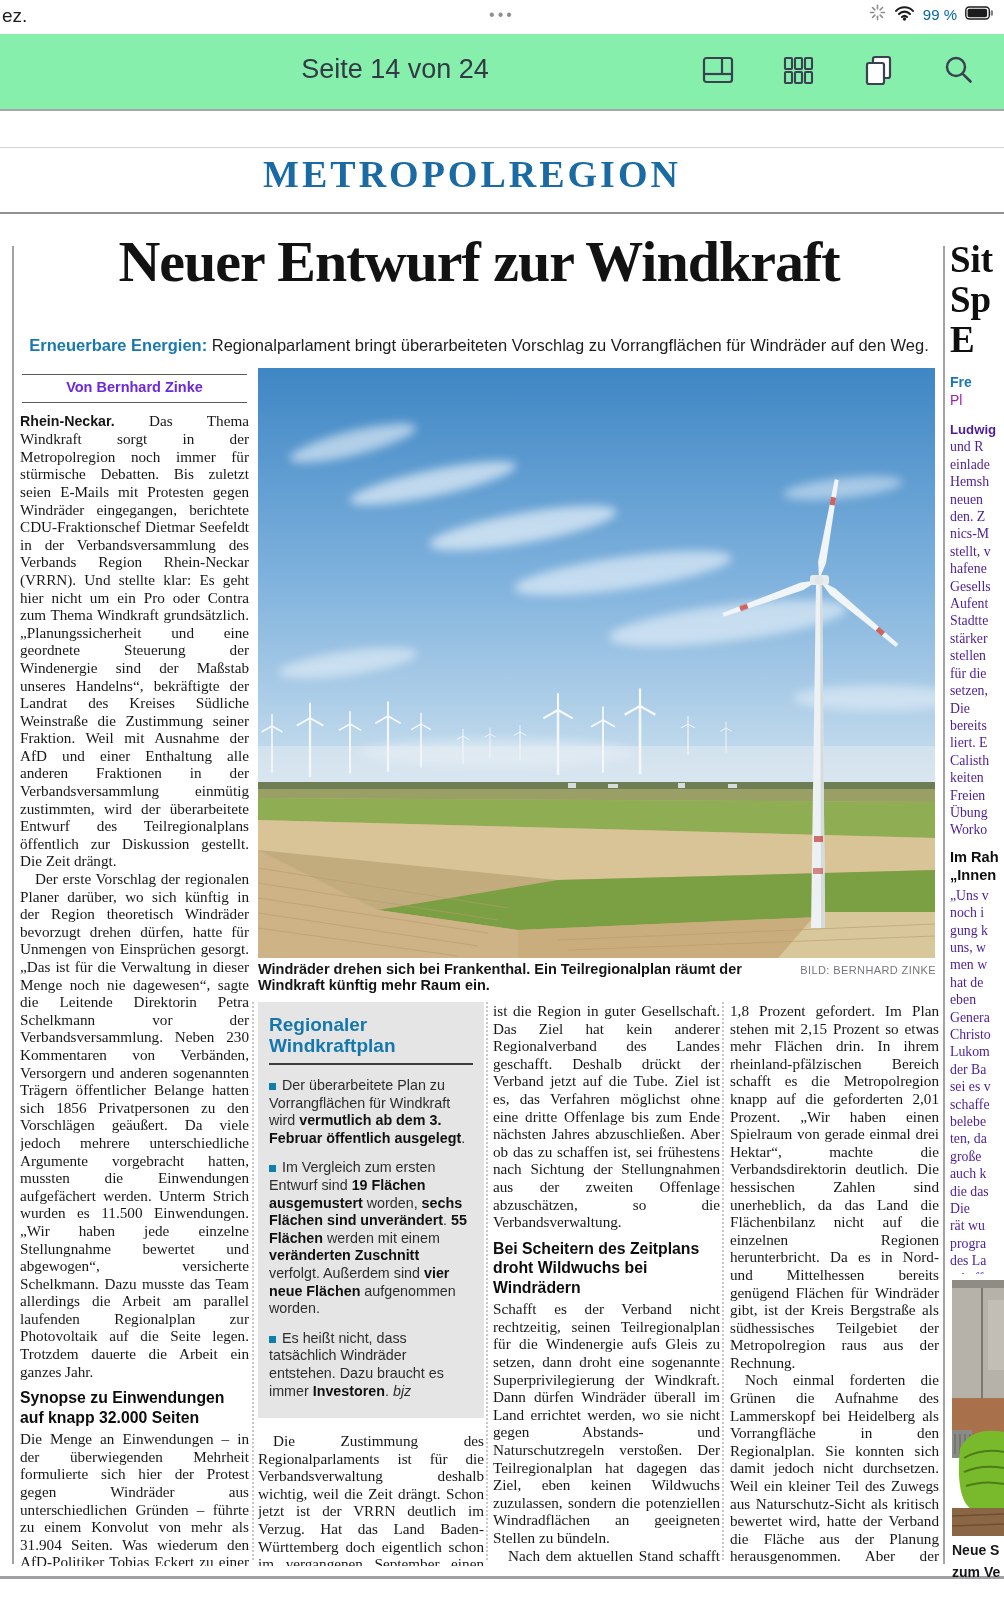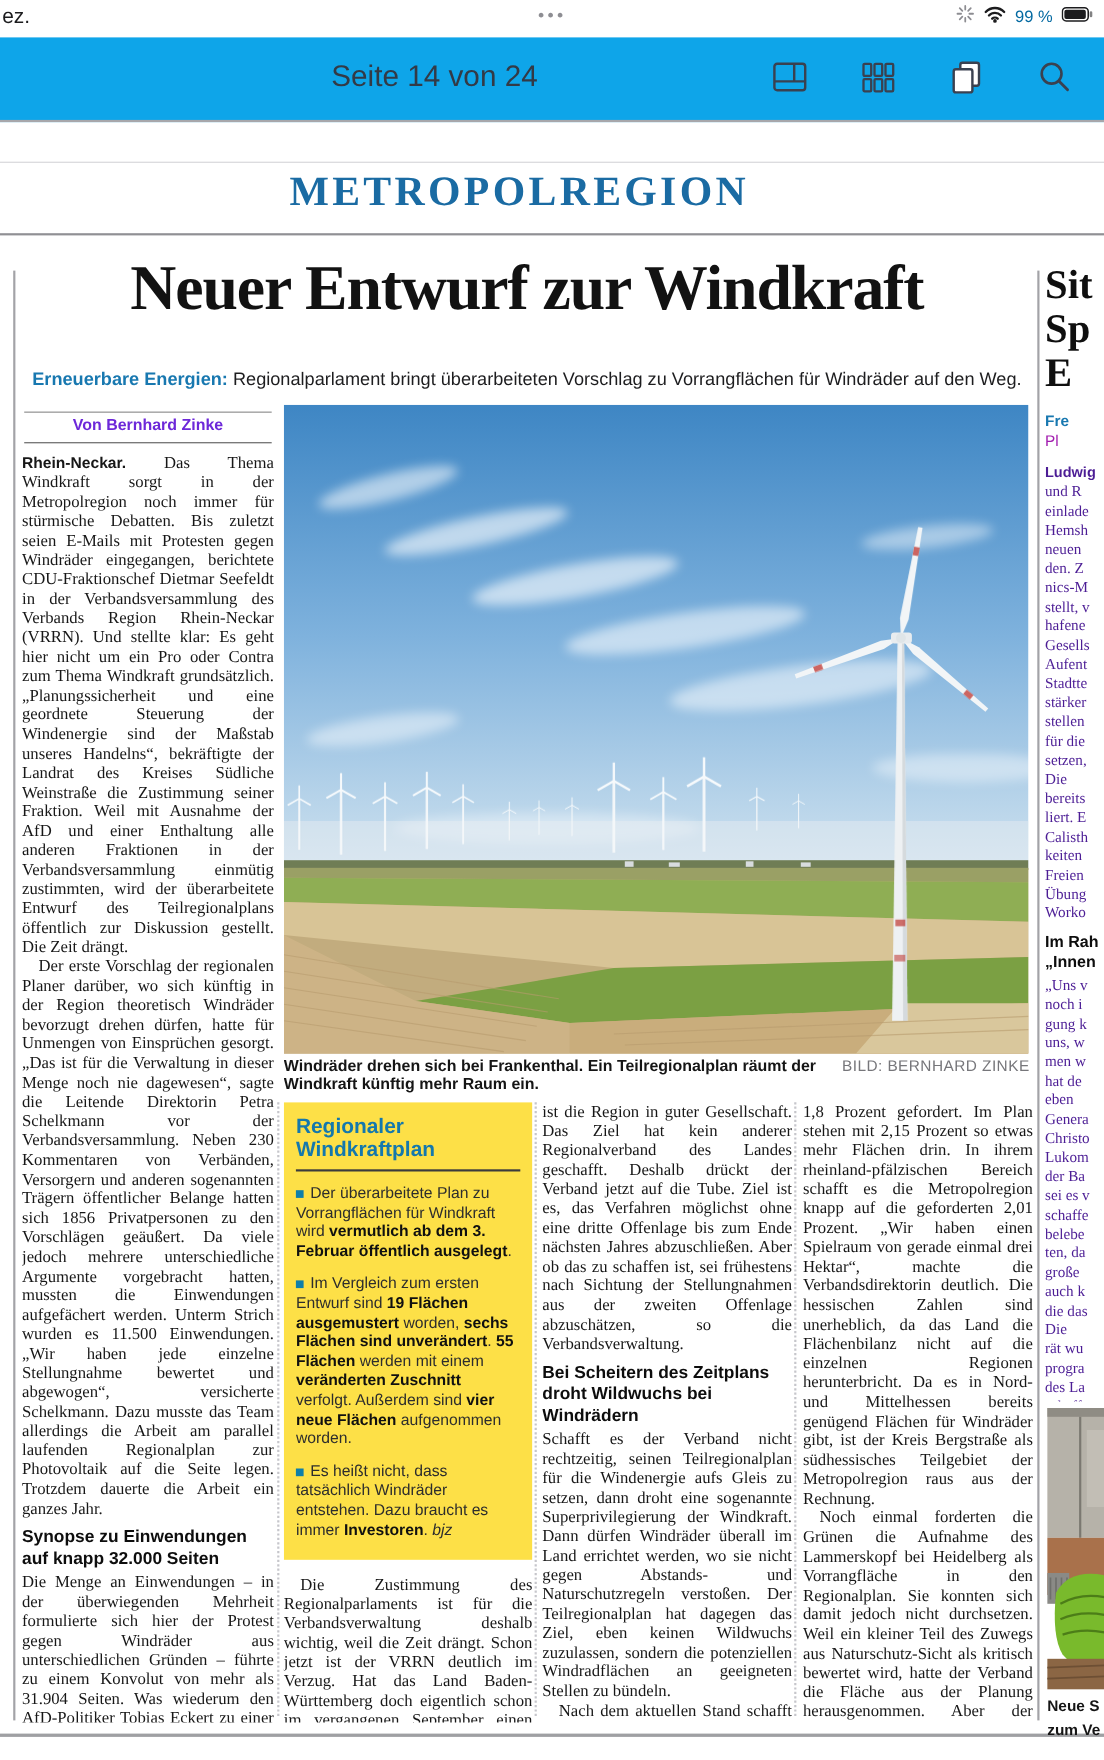--- a/index.html
+++ b/index.html
@@ -8,21 +8,21 @@
 
   
   .statusbar{position:absolute;left:0;top:0;width:100%;height:34px;box-sizing:border-box;}
   .sb-time{position:absolute;left:2px;top:5px;font-size:19px;color:#1c1c1e;}
   .sb-dots{position:absolute;left:50%;transform:translateX(-50%);top:6px;color:#8e8e93;
            font-size:16px;letter-spacing:3px;}
   .sb-right{position:absolute;right:10px;top:4px;display:flex;align-items:center;gap:8px;}
   .sb-batt-label{font-size:15px;color:#0369a1;}
 
   
-  .toolbar{position:absolute;left:0;top:34px;width:100%;height:77px;background:#0ea5e9;
+  .toolbar{position:absolute;left:0;top:34px;width:100%;height:77px;background:#86efac;
            border-bottom:2px solid #a7a7ab;box-sizing:border-box;}
   .tb-title{position:absolute;left:0;top:20px;width:790px;text-align:center;
             font-size:27px;color:#333a46;font-weight:500;}
   .tb-icons{position:absolute;right:28px;top:18px;display:flex;gap:44px;align-items:center;}
   .tb-btn{width:36px;height:36px;display:flex;align-items:center;justify-content:center;cursor:pointer;}
 
   
   .line-pagetop{position:absolute;left:0;top:147px;width:100%;height:1px;background:#d4d4d7;}
   .section-row{position:absolute;left:0;top:152px;width:944px;text-align:center;}
   .section-title{font-family:"Liberation Serif",serif;font-weight:bold;font-size:38px;
@@ -50,34 +50,34 @@
   .byline{font-family:"Liberation Sans",sans-serif;font-size:14.5px;font-weight:bold;text-align:center;
           color:#6d28d9;border-top:1px solid #5a5a5a;border-bottom:1px solid #5a5a5a;
           padding:4px 0 5px;margin:0 2px 9px;}
   .para{margin:0;text-indent:15px;}
   .para.noind{text-indent:0;}
   .leadin{font-family:"Liberation Sans",sans-serif;font-size:14.2px;}
   .colsub{font-family:"Liberation Sans",sans-serif;font-weight:bold;font-size:15.8px;
           line-height:19.5px;margin:8px 0 3px;text-align:left;color:#0d0d0d;}
 
   
-  .infobox{background:#fde047;padding:12px 11px 6px;margin-bottom:14px;text-align:left;
+  .infobox{background:#e5e5e5;padding:12px 11px 6px;margin-bottom:14px;text-align:left;
            font-family:"Liberation Sans",sans-serif;}
   .ib-title{color:#1478ad;font-weight:bold;font-size:19px;line-height:21px;}
   .ib-rule{height:2px;background:#3c3c3c;margin:7px 0 12px;}
   .ib-item{margin:0 0 12px;font-size:14.3px;line-height:17.6px;color:#2d2d2d;}
   .ib-item strong{color:#101010;}
   .sq{display:inline-block;width:7px;height:7px;background:#0e7fa9;margin-right:6px;}
 
   
   .photo{position:absolute;left:258px;top:368px;}
   .caprow{position:absolute;left:258px;top:961px;width:678px;display:flex;
           justify-content:space-between;align-items:baseline;}
   .caption{font-weight:bold;font-size:14.5px;color:#151515;}
-  .credit{font-size:14px;color:#76767a;letter-spacing:.4px;white-space:nowrap;margin-left:8px;}
+  .credit{font-size:11px;color:#76767a;letter-spacing:.4px;white-space:nowrap;margin-left:8px;}
 
   
   #side{position:absolute;left:950px;top:240px;width:54px;height:1034px;overflow:hidden;}
   #side div{white-space:nowrap;overflow:hidden;}
   .side-h{font-family:"Liberation Serif",serif;font-weight:bold;font-size:37px;line-height:40px;
           color:#0f0f0f;margin-bottom:13px;}
   .side-k{font-size:14px;line-height:18px;margin-bottom:12px;}
   .side-k .k1{color:#1878b0;font-weight:bold;}
   .side-k .k2{color:#a21caf;}
   .side-b{font-family:"Liberation Serif",serif;font-size:13.8px;line-height:17.4px;color:#4c1d95;}

